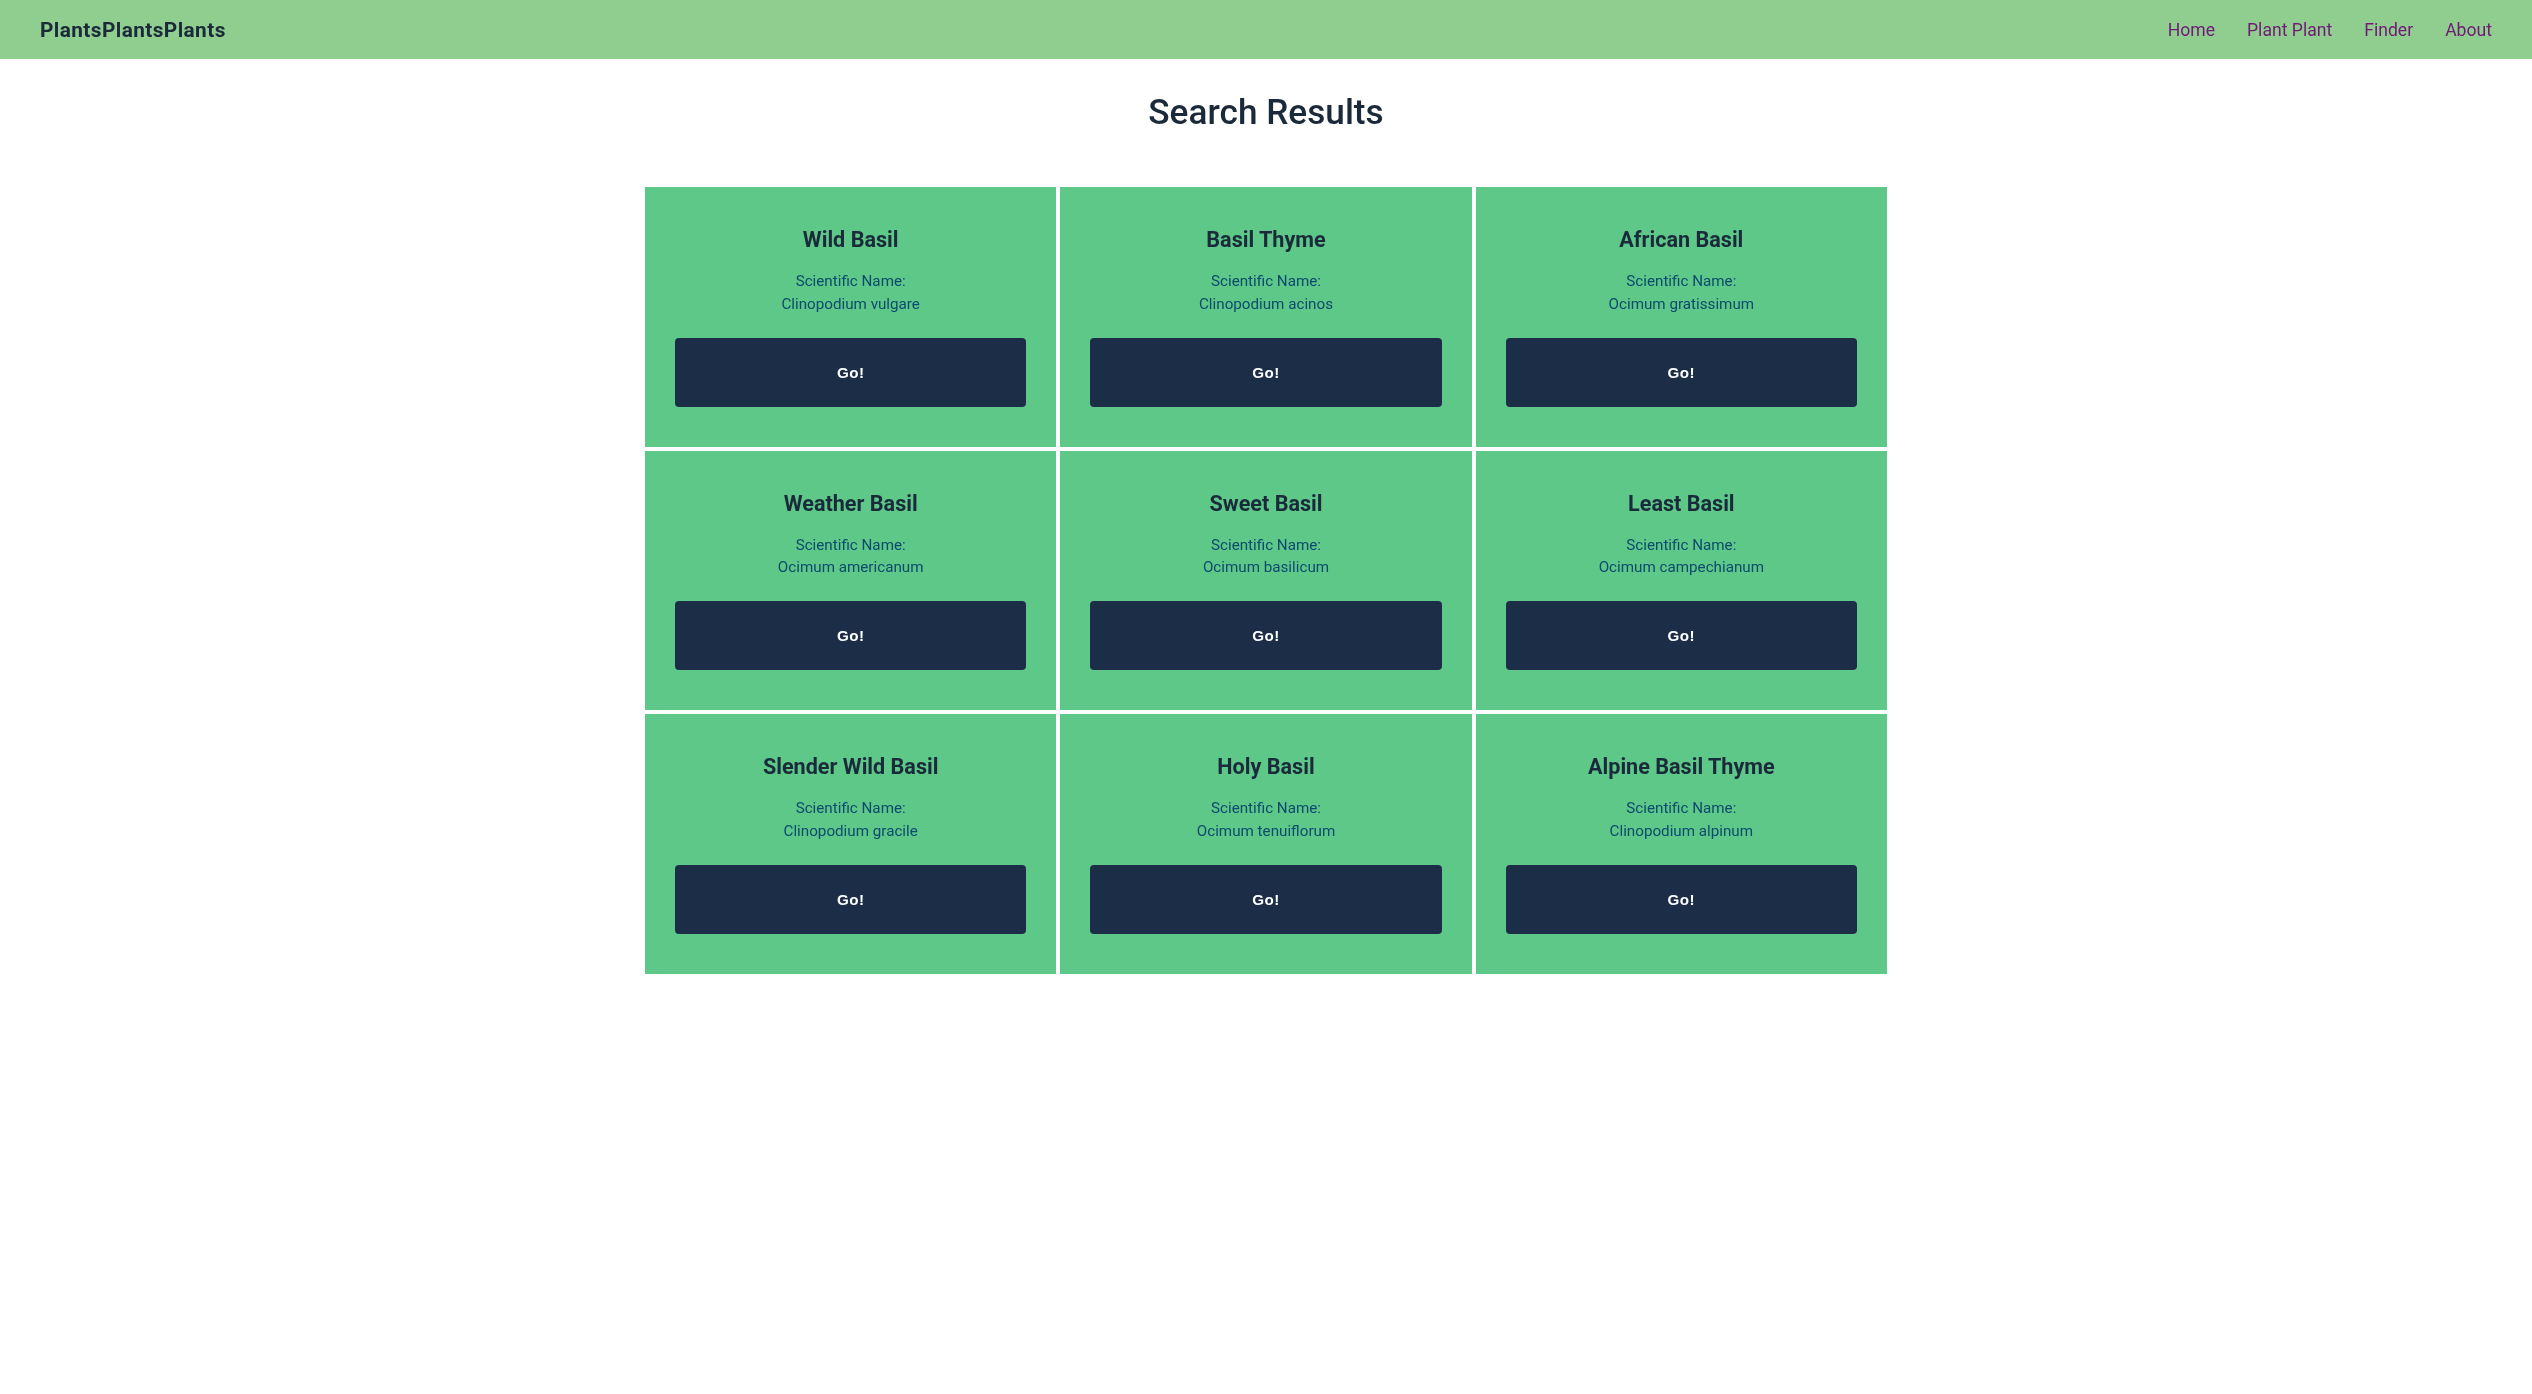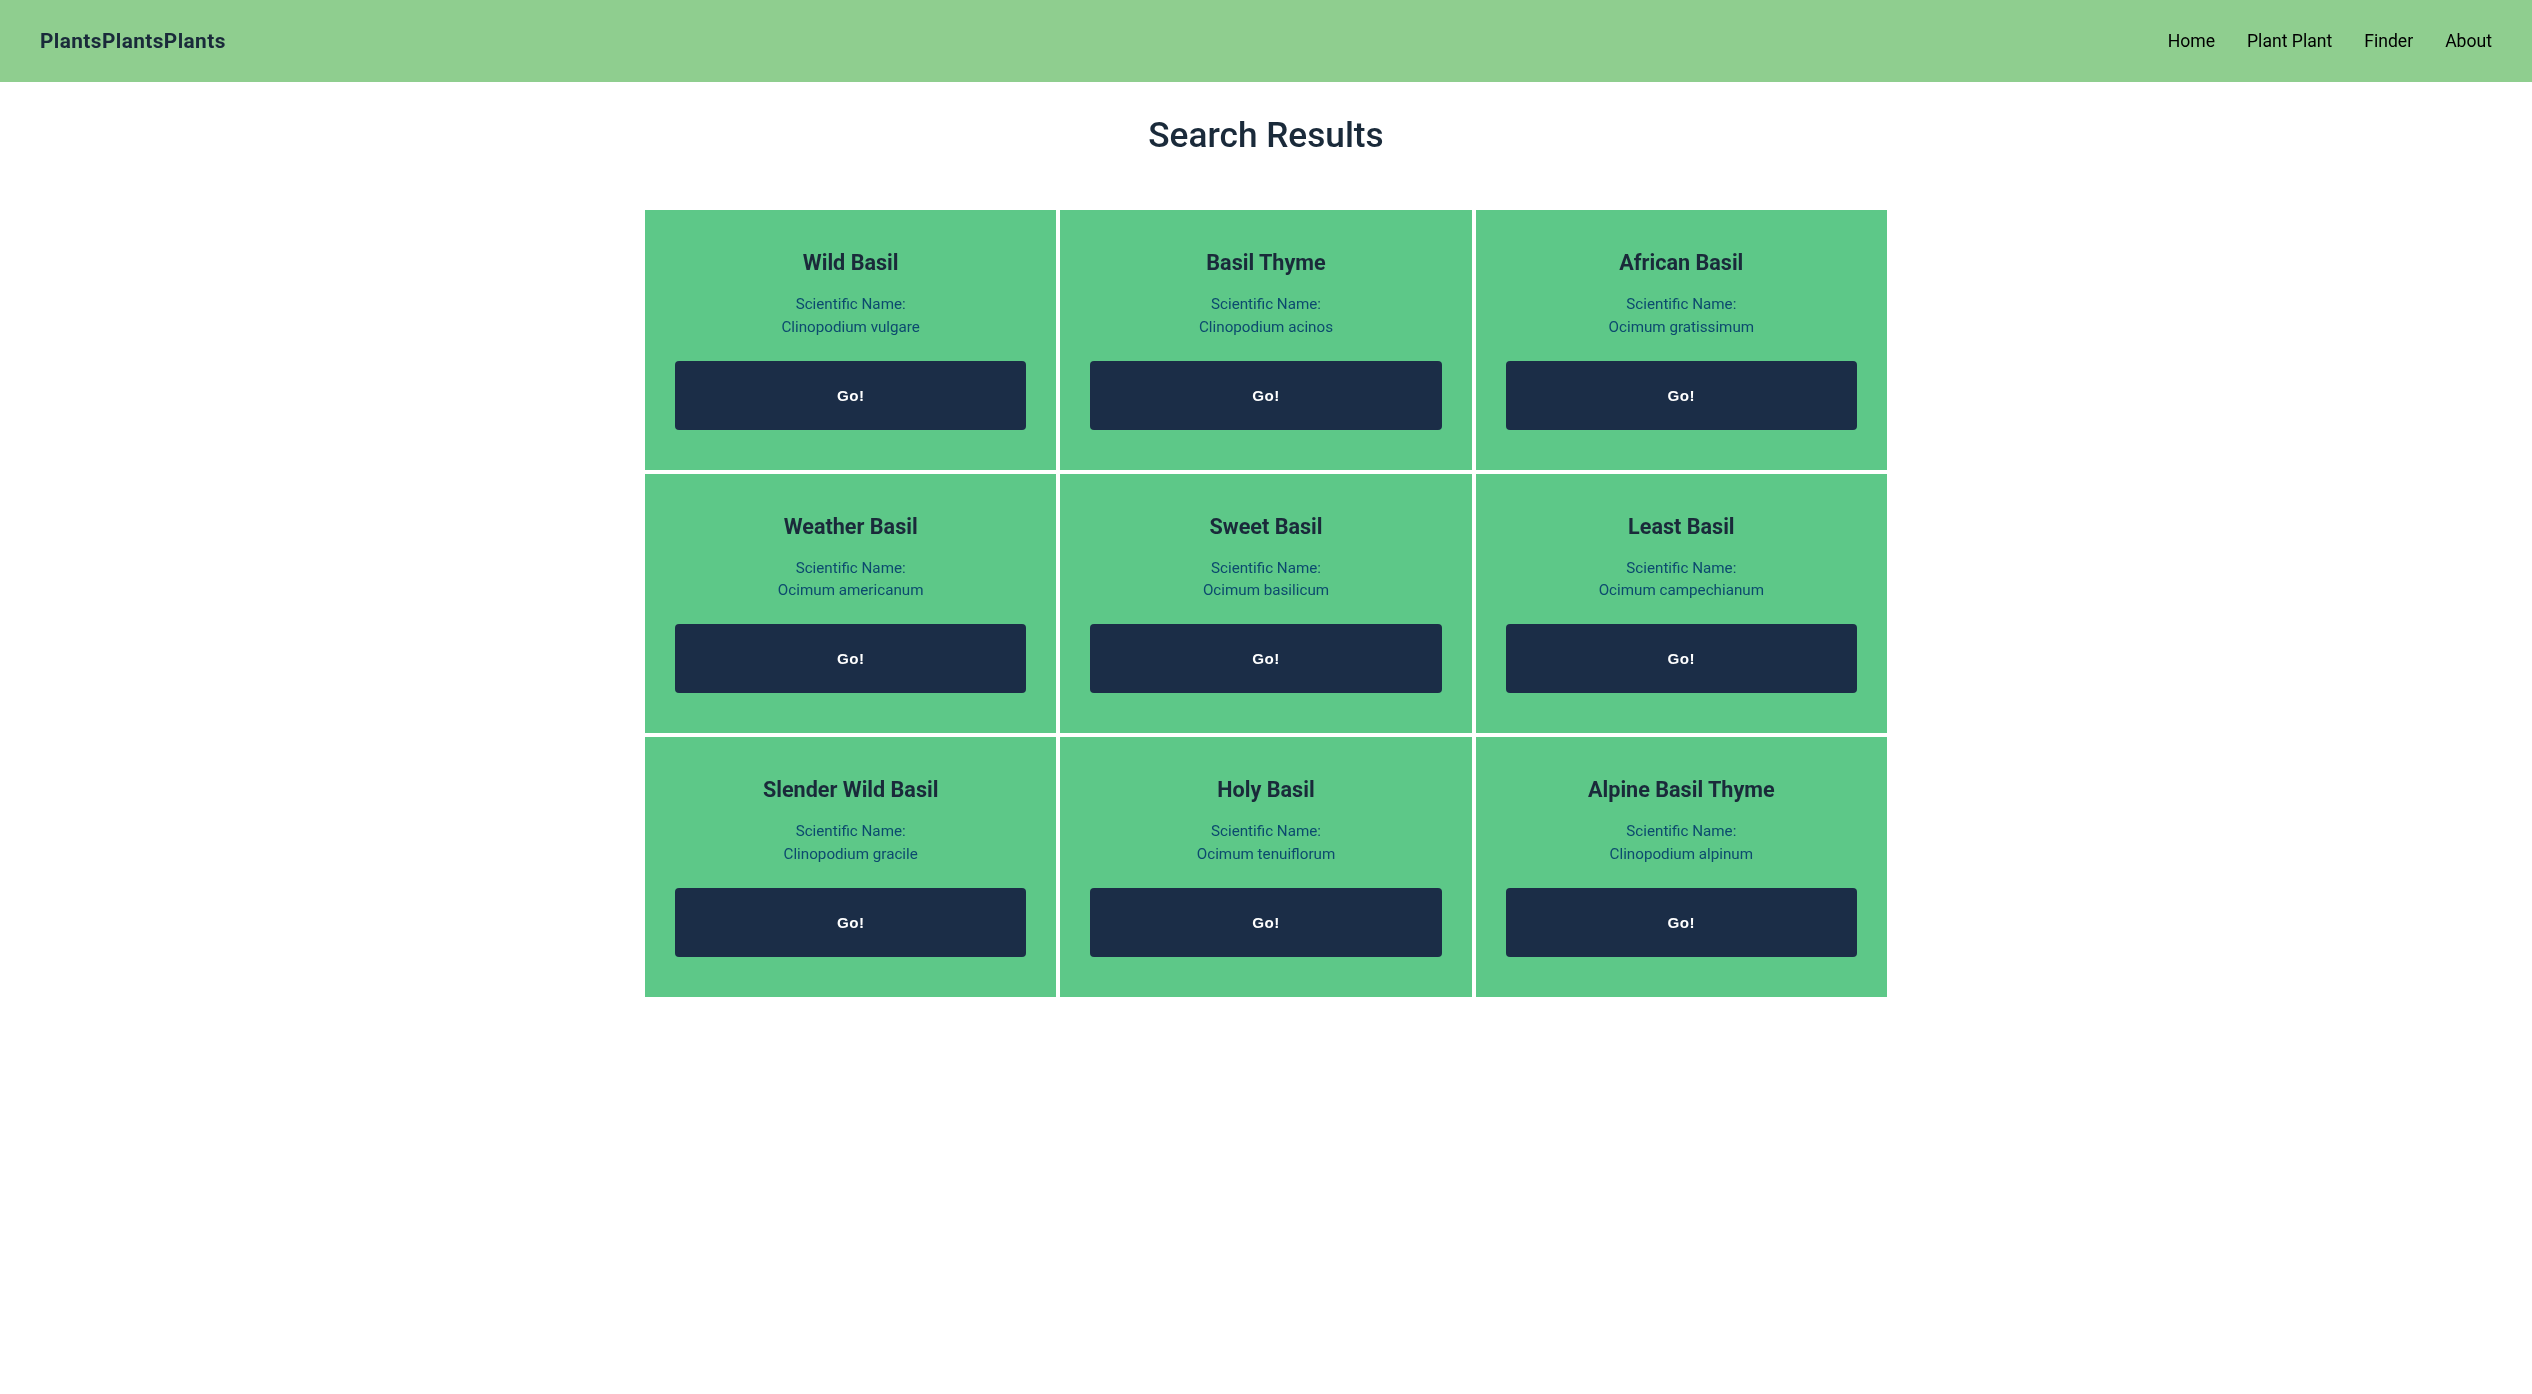--- a/index.html
+++ b/index.html
@@ -14,39 +14,39 @@
       color: #1a2a3a;
     }
 
     
     header {
       background-color: #8fce8f;
       display: flex;
       align-items: center;
       justify-content: space-between;
       padding: 2px 40px;
-      height: 82px;
+      height: 59px;
     }
 
     .brand {
       font-weight: 700;
       font-size: 1.3rem;
       color: #1a2a3a;
       letter-spacing: 0.02em;
     }
 
     nav {
       display: flex;
       gap: 32px;
       align-items: center;
     }
 
     nav a {
       text-decoration: none;
-      color: #000000;
+      color: #701a75;
       font-size: 1.1rem;
       font-weight: 400;
     }
 
     
     .page-title-section {
       text-align: center;
       padding: 32px 20px 30px;
     }
 

